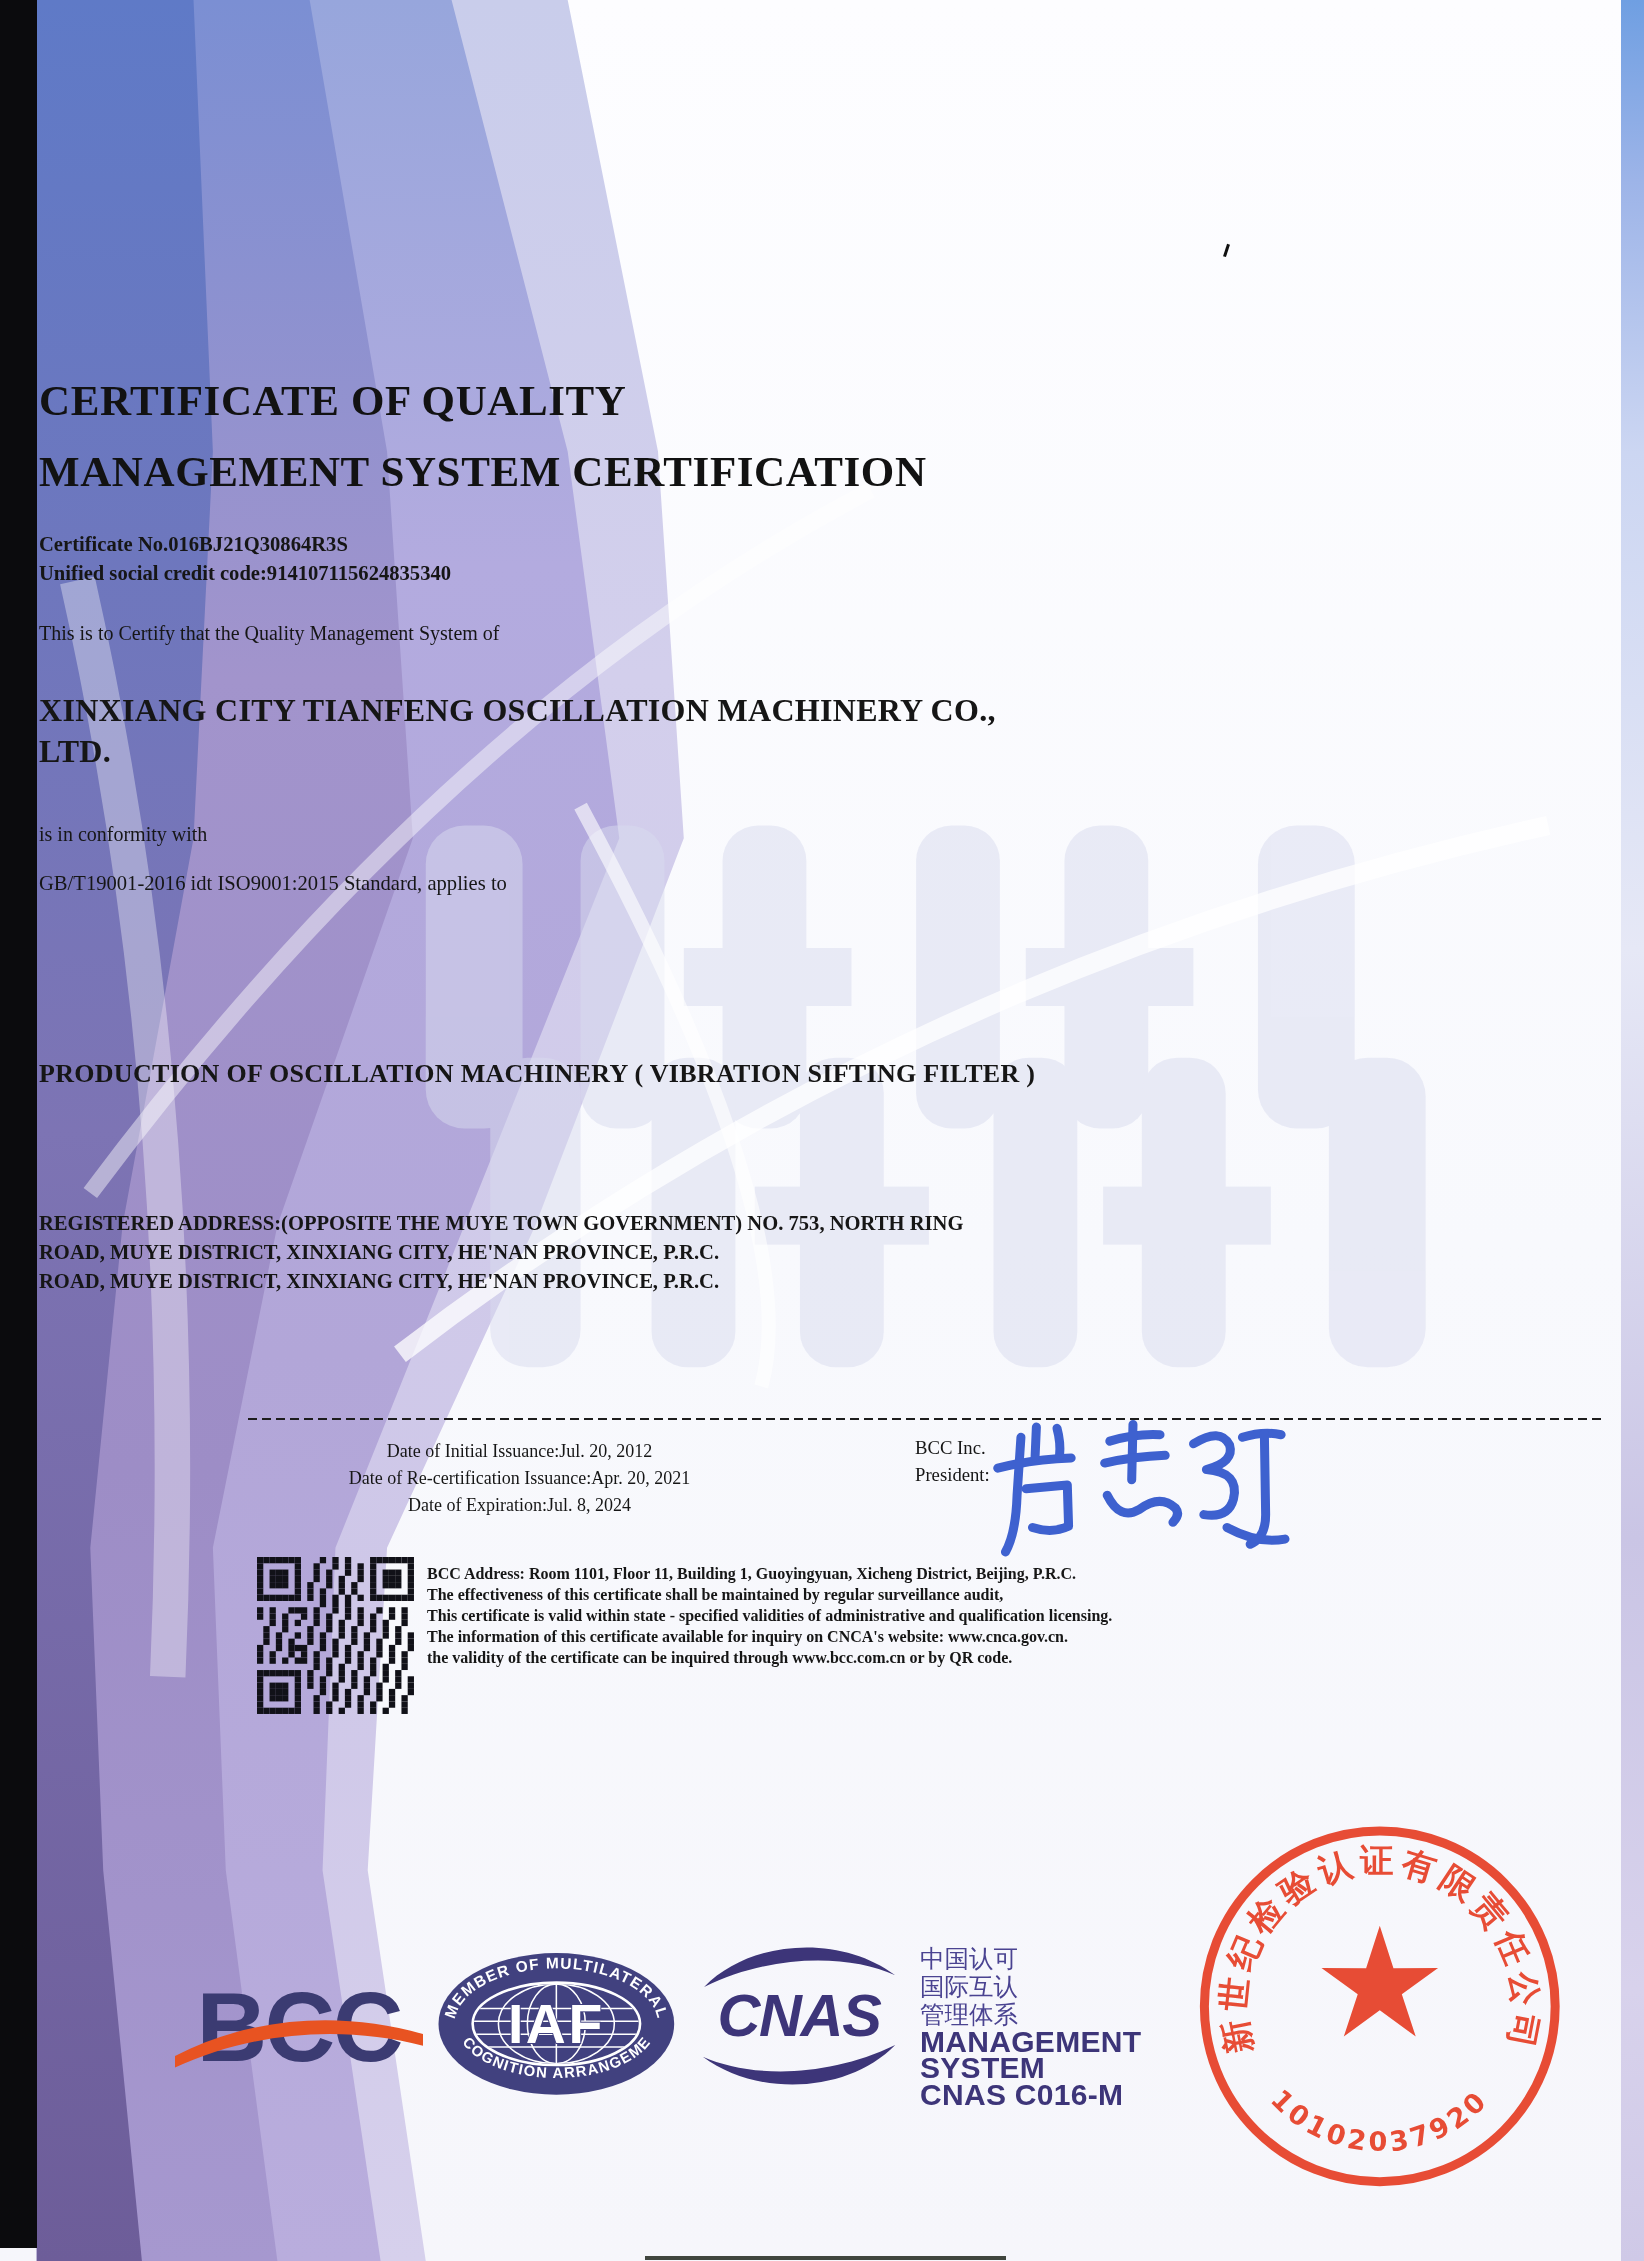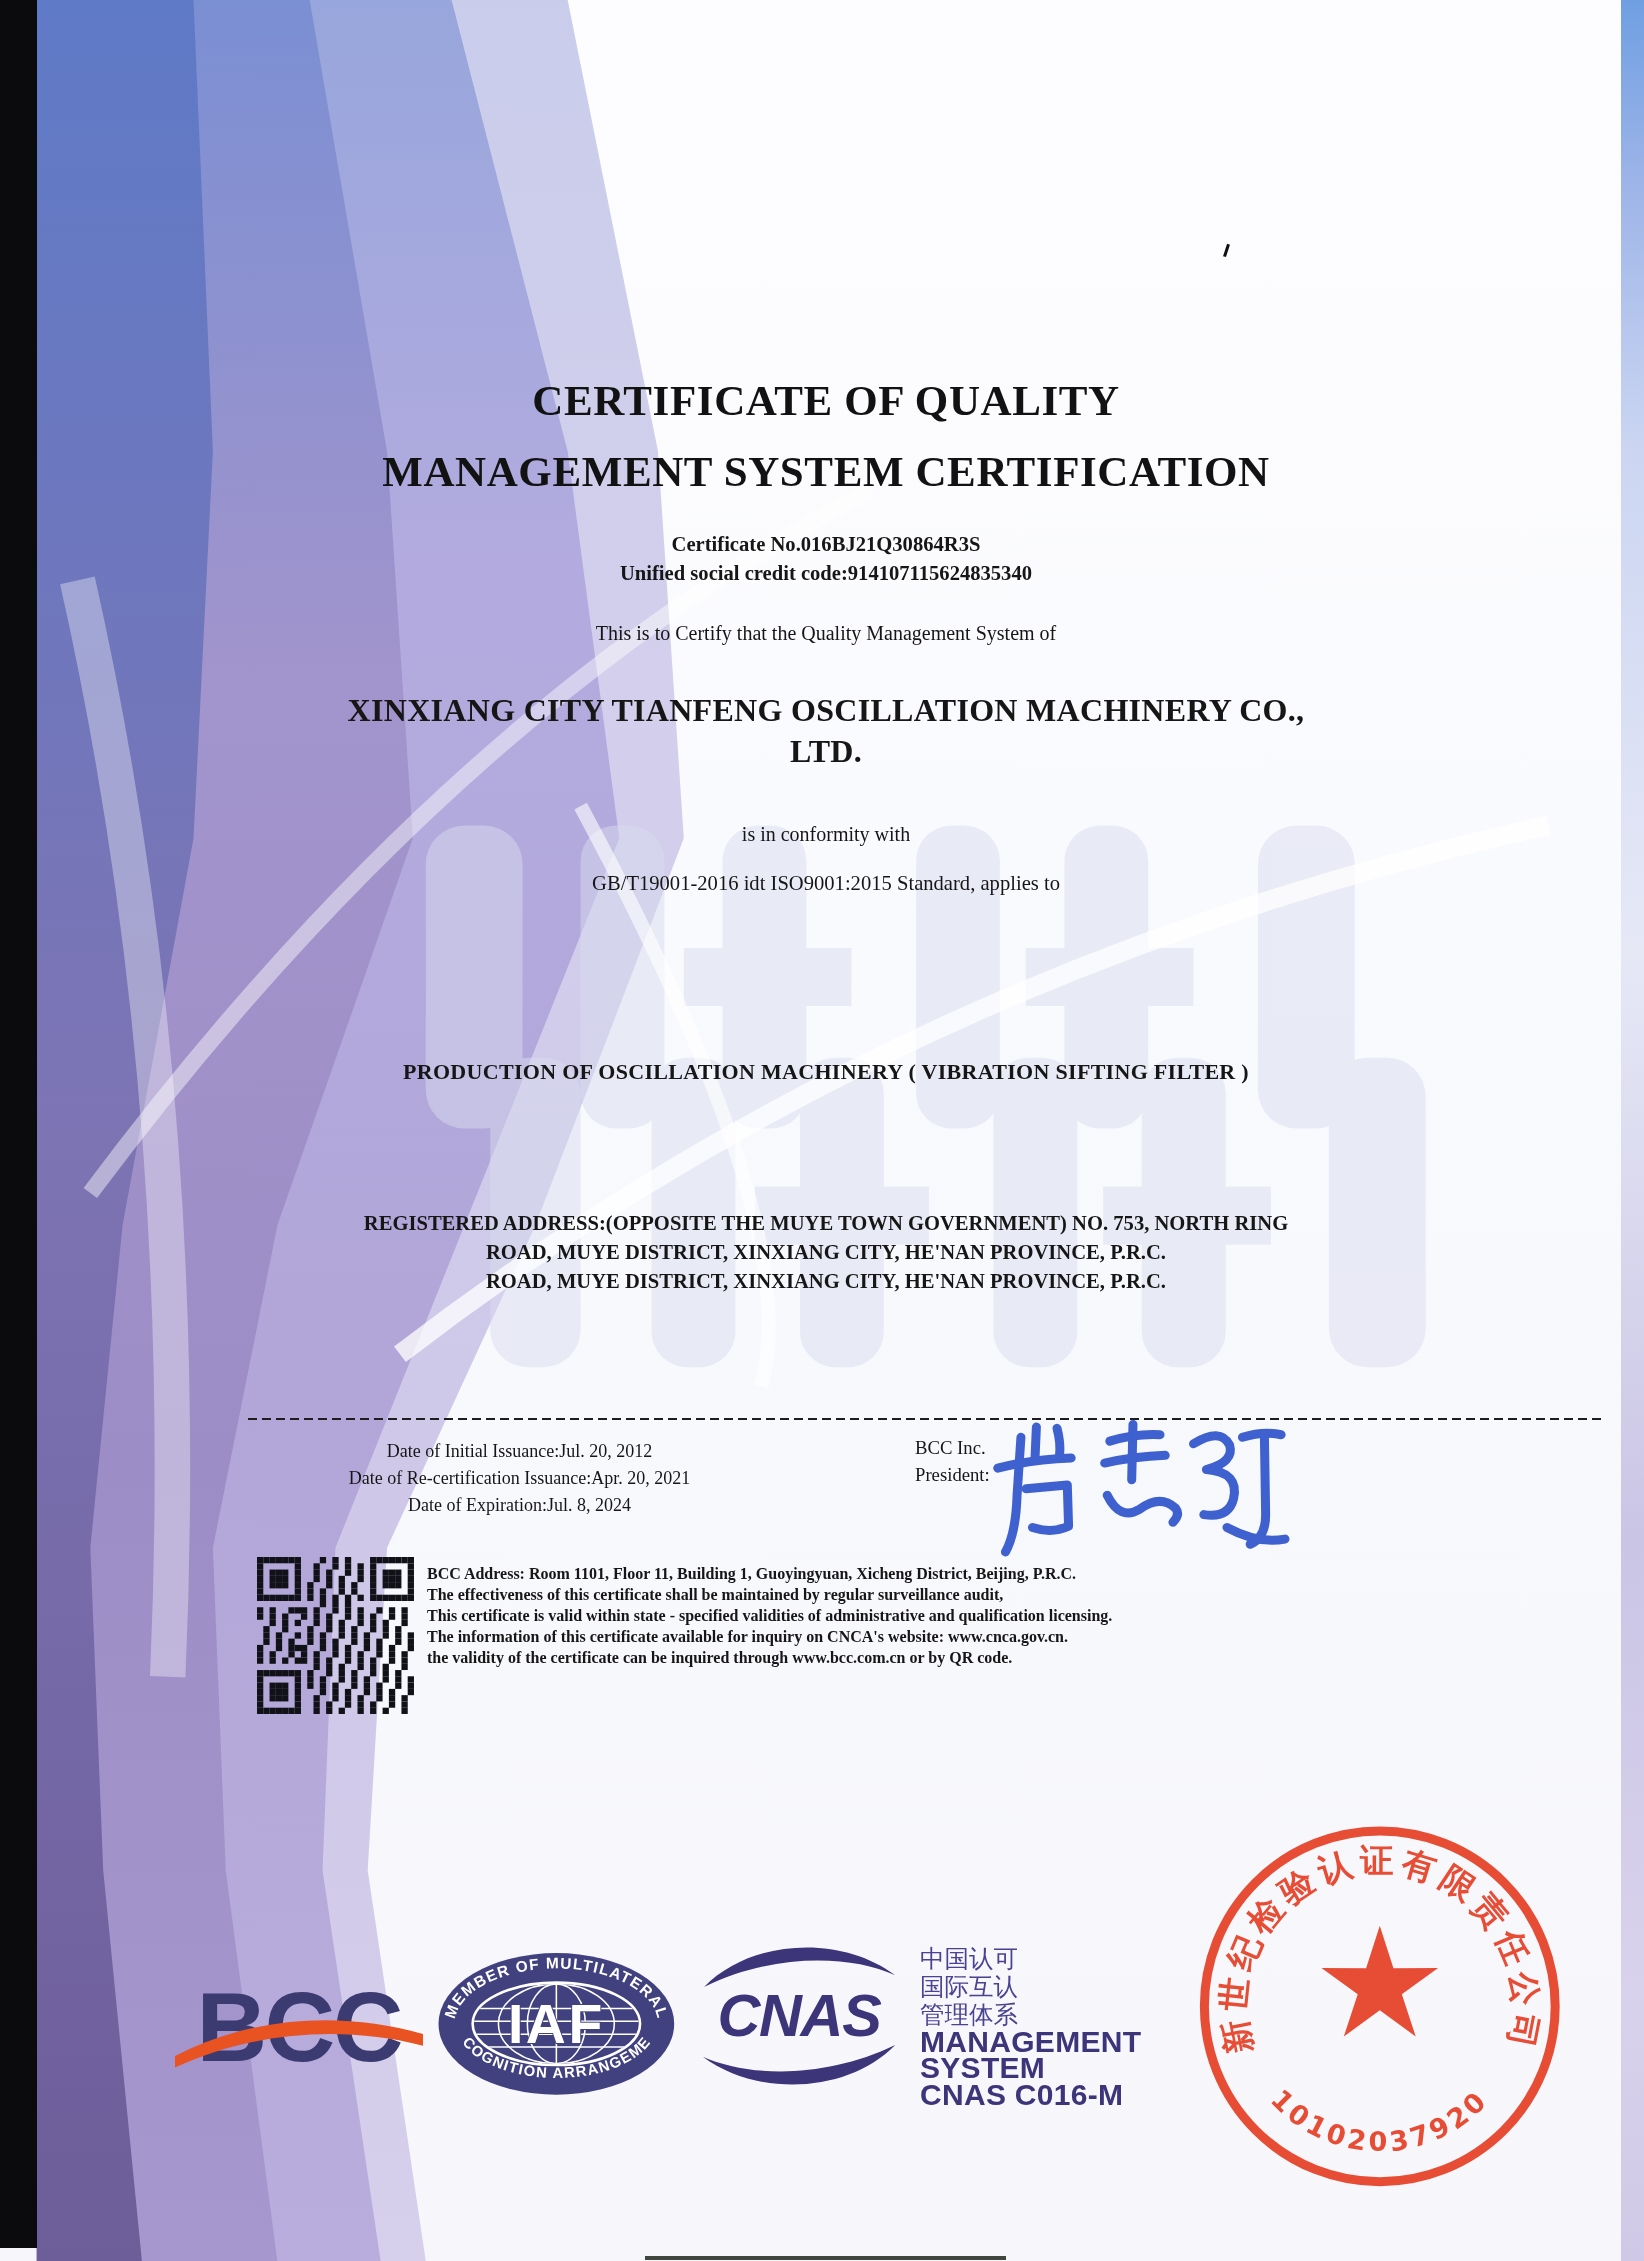--- a/index.html
+++ b/index.html
@@ -10,28 +10,28 @@
     background:linear-gradient(180deg,#fdfdff 0%,#f8f9fd 55%,#f6f6fb 100%);
     font-family:"Liberation Serif","DejaVu Serif",serif;
     color:#161616;
   }
   .abs{position:absolute;}
   .bg-svg{position:absolute;left:0;top:0;width:1645px;height:2261px;}
   .left-black-bar{position:absolute;left:0;top:0;width:37px;height:2248px;background:#0b0b0d;}
   .right-strip{position:absolute;right:0;top:0;width:24.5px;height:2261px;
     background:linear-gradient(180deg,#6f9fe2 0%,#9db4e8 8%,#ccd6f2 20%,#e6e8f6 42%,#cac5e5 68%,#d8d2ec 88%,#cfc9e7 100%);}
   .bottom-line{position:absolute;left:645px;top:2256px;width:361px;height:3.9px;background:#20261c;opacity:.85;}
-  .centerband{left:39px;width:1574px;text-align:center;}
+  .centerband{left:39px;width:1574px;text-align:left;}
   .title{top:365px;font-size:43px;line-height:71px;font-weight:bold;letter-spacing:0.6px;color:#121212;}
   .certno{top:530px;font-size:20.6px;line-height:29px;font-weight:bold;}
   .intro{top:622px;font-size:20px;}
   .company{top:690px;font-size:32px;line-height:41px;font-weight:bold;letter-spacing:0.3px;}
   .conformity{top:823px;font-size:20px;}
   .standard{top:872px;font-size:20.6px;}
-  .scope{top:1059px;font-size:22px;font-weight:600;letter-spacing:0.3px;}
+  .scope{top:1059px;font-size:26px;font-weight:600;letter-spacing:0.3px;}
   .addresses{top:1209px;font-size:20.6px;line-height:29px;font-weight:600;}
   .dashed-line{left:248px;top:1418px;width:1353px;height:1.9px;
     background:repeating-linear-gradient(90deg,#1d1d1d 0 9px,transparent 9px 14px);}
   .dates{left:271px;top:1438px;width:497px;text-align:center;font-size:18px;line-height:27px;}
   .issuer-name{left:915px;top:1437px;font-size:18.7px;}
   .president{left:915px;top:1464px;font-size:18.7px;}
   .signature-box{left:987px;top:1418px;width:310px;height:161px;}
   .signature-text{position:absolute;left:0;top:19.3px;width:310px;font-size:97px;color:rgba(47,85,204,0);font-family:"DejaVu Sans",sans-serif;}
   .qr-box{left:257px;top:1557px;width:157px;height:157px;}
   .fineprint{left:427px;top:1563px;width:858px;font-size:16px;line-height:21px;font-weight:600;}

